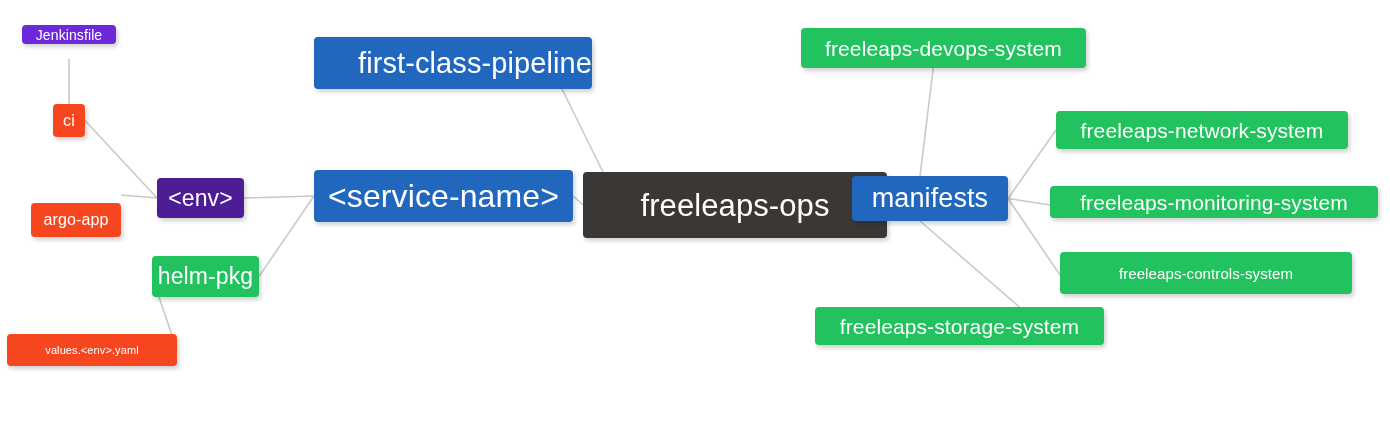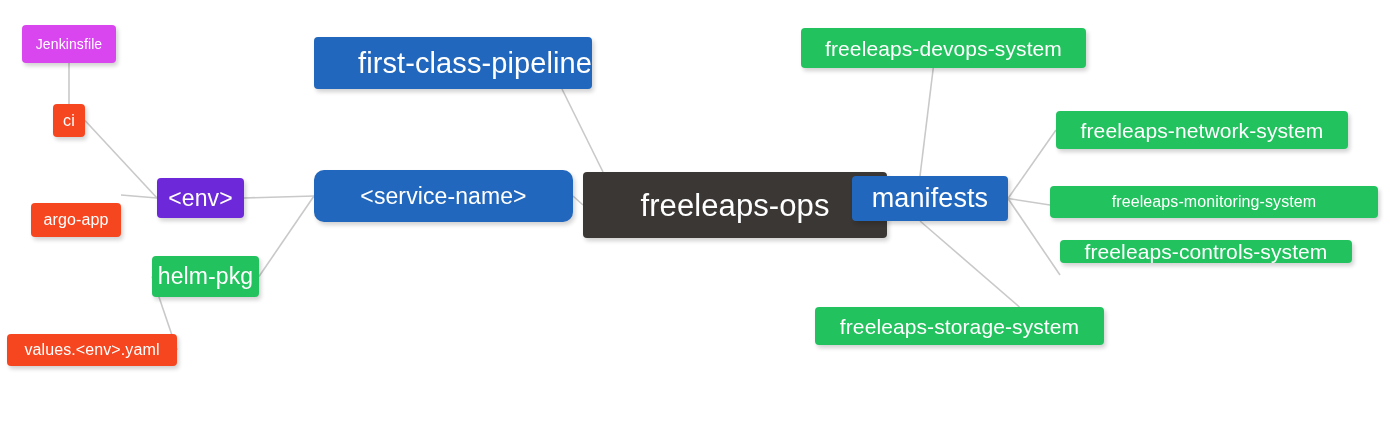--- a/index.html
+++ b/index.html
@@ -59,56 +59,56 @@
       <line x1="920" y1="176" x2="933.5" y2="66" stroke="#c9c9c9" stroke-width="1.6"></line>
       <line x1="1008" y1="198.5" x2="1056" y2="130" stroke="#c9c9c9" stroke-width="1.6"></line>
       <line x1="1008" y1="198.5" x2="1050" y2="205" stroke="#c9c9c9" stroke-width="1.6"></line>
       <line x1="1008" y1="198.5" x2="1060" y2="275" stroke="#c9c9c9" stroke-width="1.6"></line>
       <line x1="920" y1="221" x2="1019.5" y2="307" stroke="#c9c9c9" stroke-width="1.6"></line>
     </svg>
   <div id="node-layer">
       <div class="node" style="left: 583px; top: 172px; width: 304px; height: 66px; background: rgb(59, 55, 53); font-size: 31px;">
         <span>freeleaps-ops</span>
       </div>
-      <div class="node" style="left: 314px; top: 170px; width: 259px; height: 52px; background: rgb(33, 103, 189); font-size: 23px; border-radius: 10px;">
+      <div class="node" style="left: 314px; top: 170px; width: 259px; height: 52px; background: rgb(33, 103, 189); font-size: 32px;">
         <span>&lt;service-name&gt;</span>
       </div>
       <div class="node" style="left: 314px; top: 37px; width: 278px; height: 52px; background: rgb(33, 103, 189); font-size: 29px; padding-left: 44px;">
         <span>first-class-pipeline</span>
       </div>
       <div class="node" style="left: 852px; top: 176px; width: 156px; height: 45px; background: rgb(33, 103, 189); font-size: 27px;">
         <span>manifests</span>
       </div>
-      <div class="node" style="left: 157px; top: 178px; width: 87px; height: 40px; background: #6d28d9; font-size: 23px;">
+      <div class="node" style="left: 157px; top: 178px; width: 87px; height: 40px; background: #4c1d95; font-size: 23px;">
         <span>&lt;env&gt;</span>
       </div>
       <div class="node" style="left: 152px; top: 256px; width: 107px; height: 41px; background: rgb(34, 194, 94); font-size: 23px;">
         <span>helm-pkg</span>
       </div>
       <div class="node" style="left: 801px; top: 28px; width: 285px; height: 40px; background: rgb(34, 194, 94); font-size: 21px;">
         <span>freeleaps-devops-system</span>
       </div>
       <div class="node" style="left: 1056px; top: 111px; width: 292px; height: 38px; background: rgb(34, 194, 94); font-size: 21px;">
         <span>freeleaps-network-system</span>
       </div>
-      <div class="node" style="left: 1050px; top: 186px; width: 328px; height: 32px; background: rgb(34, 194, 94); font-size: 16px;">
+      <div class="node" style="left: 1050px; top: 186px; width: 328px; height: 32px; background: rgb(34, 194, 94); font-size: 21px;">
         <span>freeleaps-monitoring-system</span>
       </div>
-      <div class="node" style="left: 1060px; top: 240px; width: 292px; height: 23px; background: rgb(34, 194, 94); font-size: 21px;">
+      <div class="node" style="left: 1060px; top: 252px; width: 292px; height: 42px; background: rgb(34, 194, 94); font-size: 15px;">
         <span>freeleaps-controls-system</span>
       </div>
       <div class="node" style="left: 815px; top: 307px; width: 289px; height: 38px; background: rgb(34, 194, 94); font-size: 21px;">
         <span>freeleaps-storage-system</span>
       </div>
-      <div class="node" style="left: 22px; top: 25px; width: 94px; height: 38px; background: #d946ef; font-size: 14px; text-align: center;">
+      <div class="node" style="left: 22px; top: 25px; width: 94px; height: 19px; background: #6d28d9; font-size: 14px; text-align: center;">
         <span>Jenkinsfile</span>
       </div>
       <div class="node" style="left: 53px; top: 104px; width: 32px; height: 33px; background: rgb(246, 70, 31); font-size: 16px;">
         <span>ci</span>
       </div>
       <div class="node" style="left: 31px; top: 178px; width: 90px; height: 34px; background: rgb(246, 70, 31); font-size: 16px; margin-top: 25px;">
         <span>argo-app</span>
       </div>
-      <div class="node" style="left: 7px; top: 334px; width: 170px; height: 32px; background: rgb(246, 70, 31); font-size: 16px;">
+      <div class="node" style="left: 7px; top: 334px; width: 170px; height: 32px; background: rgb(246, 70, 31); font-size: 11px;">
         <span>values.&lt;env&gt;.yaml</span>
       </div>
     </div>
 </div>
 
 </body></html>

